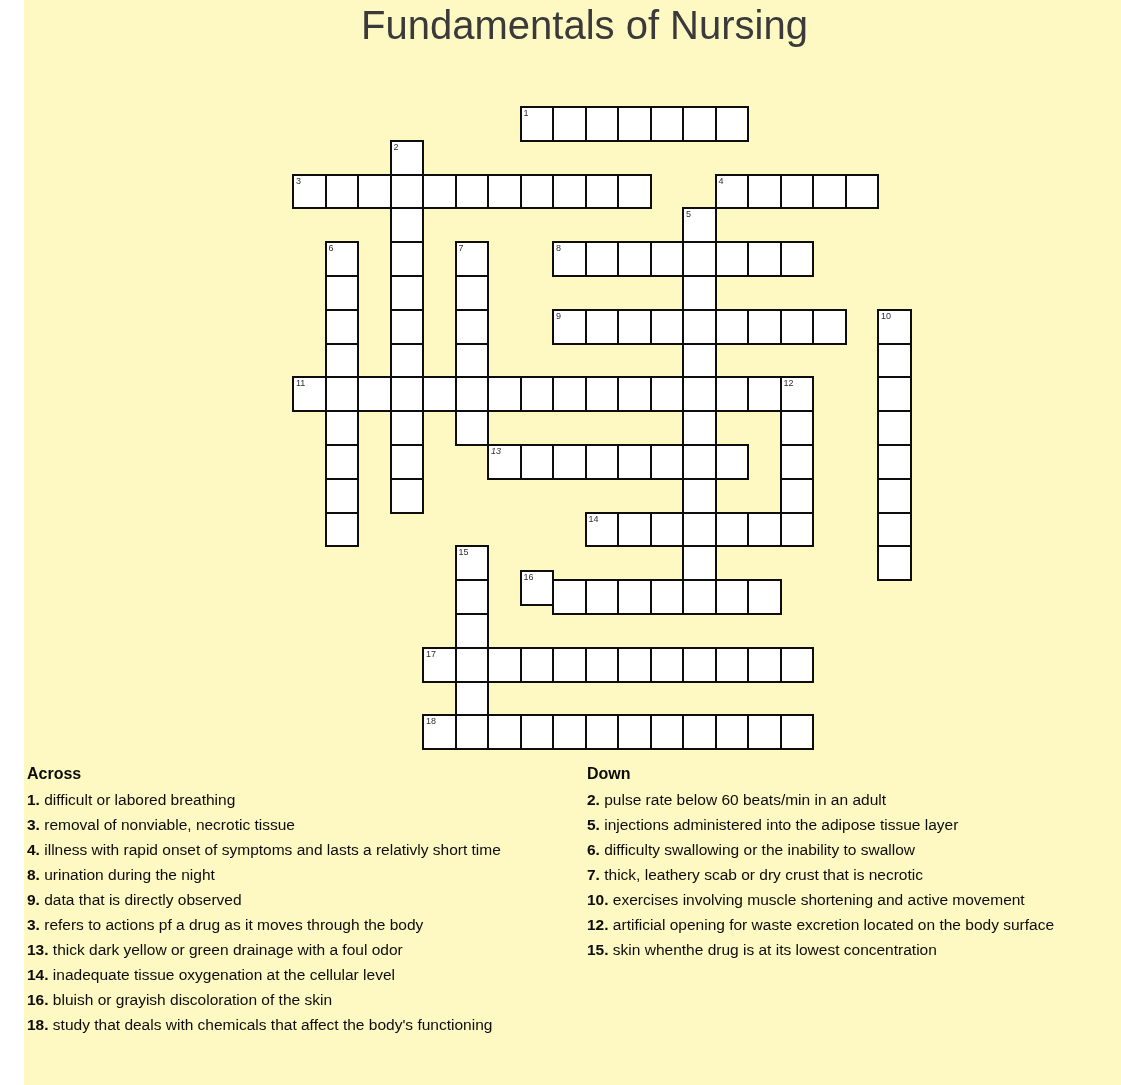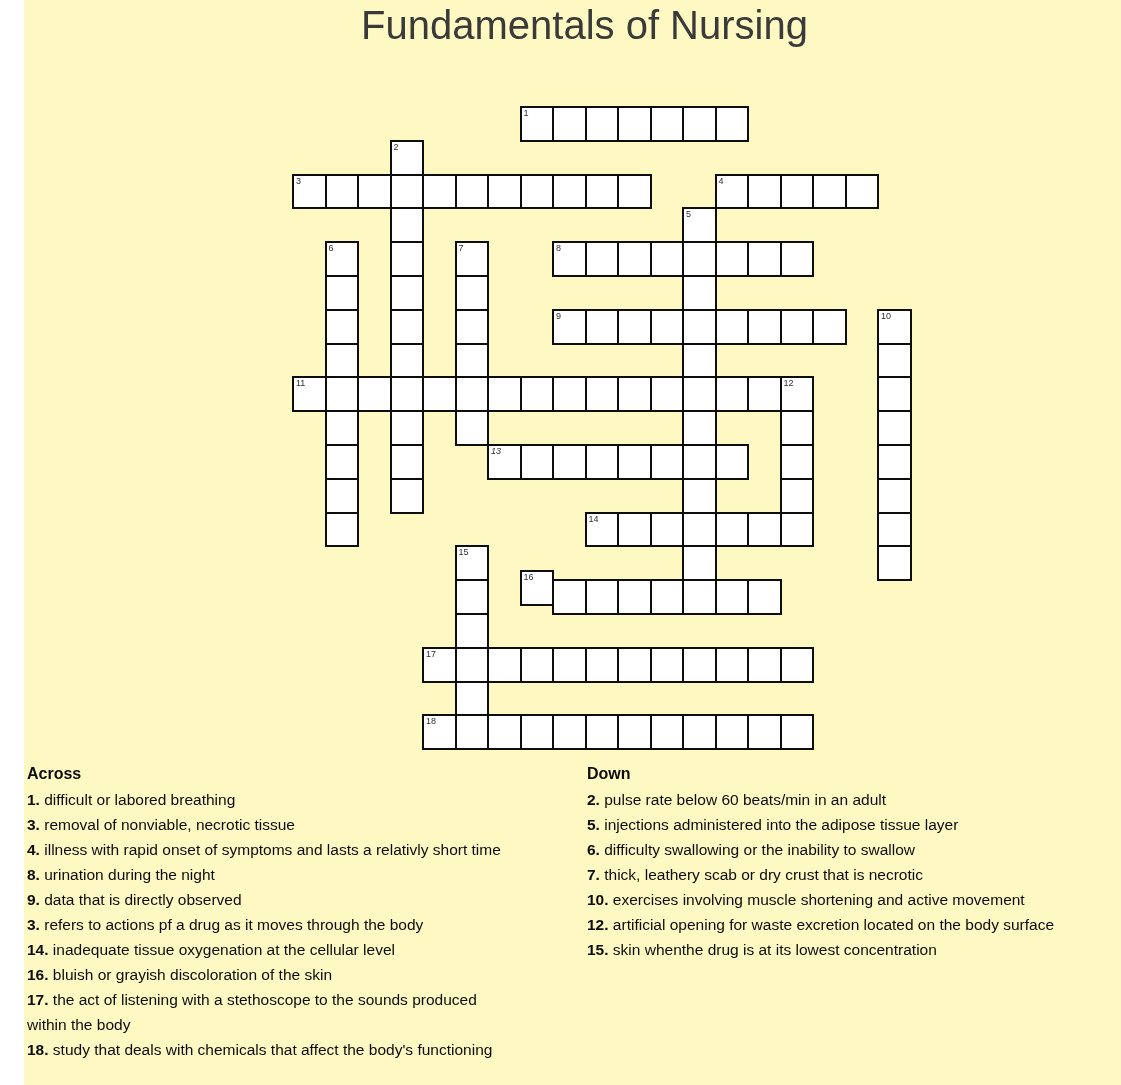--- a/index.html
+++ b/index.html
@@ -266,24 +266,23 @@
 
   <div id="across-col" class="clue-col">
     <div class="clues-header">Across</div>
     <div>
         <div class="clue"><b>1.</b><span> difficult or labored breathing</span></div>
         <div class="clue"><b>3.</b><span> removal of nonviable, necrotic tissue</span></div>
         <div class="clue"><b>4.</b><span> illness with rapid onset of symptoms and lasts a relativly short time</span></div>
         <div class="clue"><b>8.</b><span> urination during the night</span></div>
         <div class="clue"><b>9.</b><span> data that is directly observed</span></div>
         <div class="clue"><b>3.</b><span> refers to actions pf a drug as it moves through the body</span></div>
+        <div class="clue"><b>13.</b><span> thick dark yellow or green drainage with a foul odor</span></div>
         <div class="clue"><b>14.</b><span> inadequate tissue oxygenation at the cellular level</span></div>
         <div class="clue"><b>16.</b><span> bluish or grayish discoloration of the skin</span></div>
-        <div class="clue"><b>17.</b><span> the act of listening with a stethoscope to the sounds produced
-within the body</span></div>
         <div class="clue"><b>18.</b><span> study that deals with chemicals that affect the body's functioning</span></div>
       </div>
   </div>
 
   <div id="down-col" class="clue-col">
     <div class="clues-header">Down</div>
     <div>
         <div class="clue"><b>2.</b><span> pulse rate below 60 beats/min in an adult</span></div>
         <div class="clue"><b>5.</b><span> injections administered into the adipose tissue layer</span></div>
         <div class="clue"><b>6.</b><span> difficulty swallowing or the inability to swallow</span></div>

